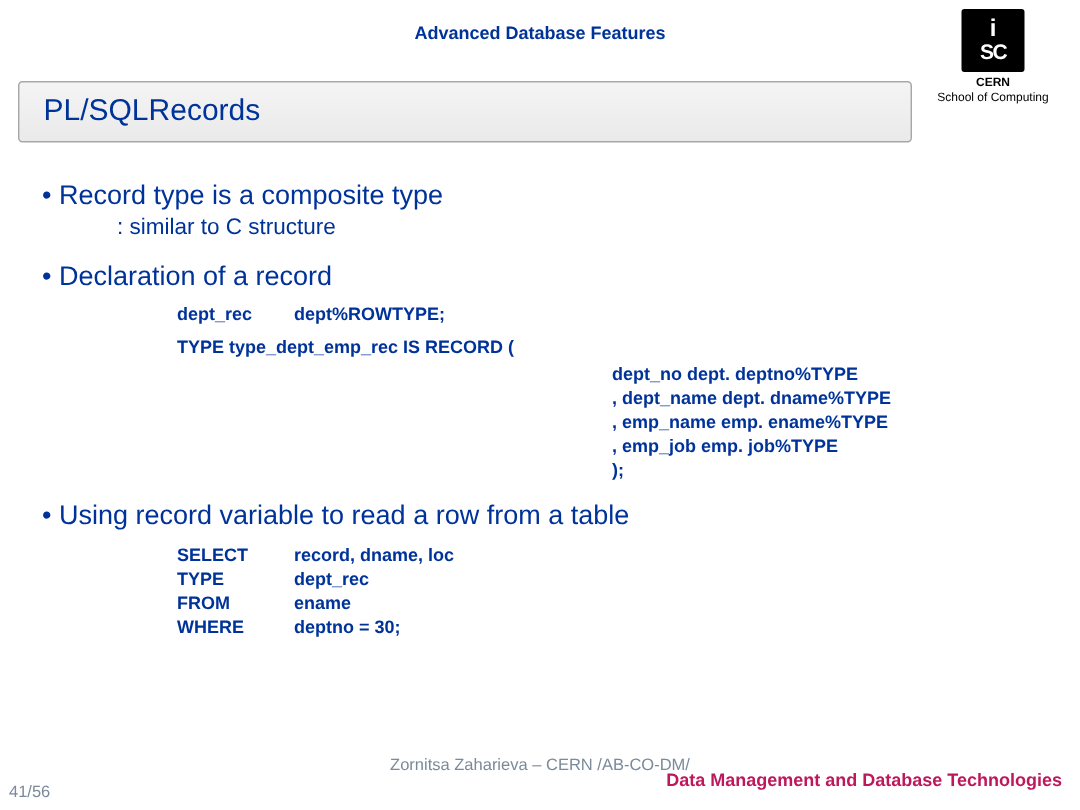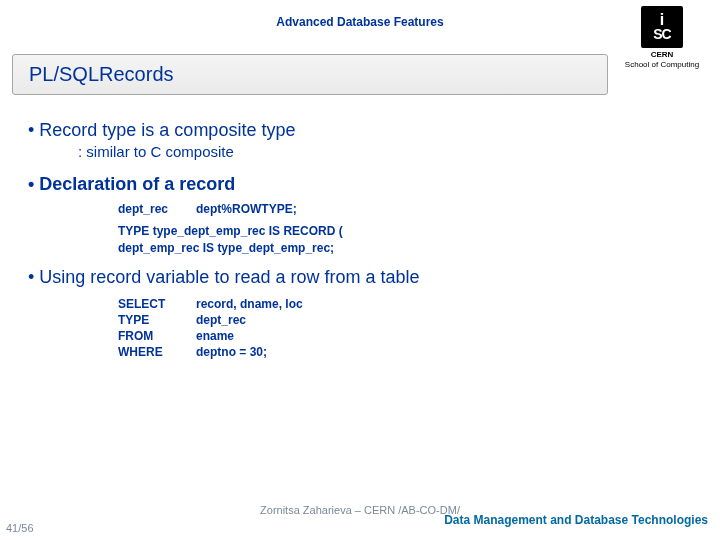--- a/index.html
+++ b/index.html
@@ -35,40 +35,40 @@
     background: linear-gradient(#f4f4f4,#eaeaea);
     color: #003399; font-size: 20px;
   }
   .content {
     position: absolute; top: 120px; left: 18px; right: 18px;
     color: #003399;
     margin-left: 10px;
   }
   .h1 { font-size: 18px; margin-bottom: 2px; }
   .indent1 { margin-left: 50px; font-size: 15px; }
-  .h1b { font-size: 18px; margin-top: 14px; font-weight: bold; }
+  .h1b { font-size: 18px; margin-top: 14px; }
   .code-block { margin-left: 90px; margin-top: 6px; font-size: 12px; font-weight: bold; line-height: 16px; }
   .rowtype { display: flex; gap: 28px; }
   .rec-block { margin-left: 90px; margin-top: 6px; font-size: 12px; font-weight: bold; line-height: 16px; }
   .field-block { margin-left: 380px; margin-top: 2px; font-size: 12px; font-weight: bold; line-height: 16px; }
   .dept-emp { margin-left: 90px; margin-top: 2px; font-size: 12px; font-weight: bold; }
   .h1c { font-size: 18px; margin-top: 12px; }
   .sql-block { margin-left: 90px; margin-top: 8px; font-size: 12px; font-weight: bold; line-height: 16px; }
   .kw { display: inline-block; width: 68px; text-align: left; margin-right: 10px; }
   .footer-left {
     position: absolute; left: 6px; bottom: 6px;
     font-size: 11px; color: #7a8a9a;
   }
   .footer-center {
     position: absolute; left: 50%; bottom: 24px; transform: translateX(-50%);
     font-size: 11px; color: #7a8a9a;
   }
   .footer-right {
     position: absolute; right: 12px; bottom: 12px;
-    font-size: 12px; color: #0369a1; font-weight: bold;
+    font-size: 12px; color: #be185d; font-weight: bold;
     text-align: center; line-height: 15px;
   }
 </style>
 </head>
 <body>
 
 <div class="top-region">
   <div class="top-label">Advanced Database Features</div>
 
   <div class="logo">
@@ -79,33 +79,39 @@
     <div class="logo-text"><b>CERN</b></div>
     <div class="logo-text">School of Computing</div>
   </div>
 
   <div class="title-pill">PL/SQLRecords</div>
 </div>
 
 <div class="content">
 
   <div class="h1">•  Record type is a composite type</div>
-  <div class="indent1">: similar to C composite</div>
+  <div class="indent1">: similar to C structure</div>
 
   <div class="h1b">•  Declaration of a record</div>
 
   <div class="code-block rowtype">
     <span>dept_rec</span>
     <span>dept%ROWTYPE;</span>
   </div>
 
   <div class="rec-block">TYPE type_dept_emp_rec   IS RECORD (</div>
 
+  <div class="field-block">
+    <div>  dept_no       dept. deptno%TYPE</div>
+    <div>, dept_name dept. dname%TYPE</div>
+    <div>, emp_name  emp. ename%TYPE</div>
+    <div>, emp_job      emp. job%TYPE</div>
+    <div>);</div>
+  </div>
 
-  <div class="dept-emp">dept_emp_rec  IS type_dept_emp_rec;</div>
 
   <div class="h1c">•  Using record variable to read a row from a table</div>
 
   <div class="sql-block">
     <div><span class="kw">SELECT</span><span>record, dname, loc</span></div>
     <div><span class="kw">TYPE</span><span>dept_rec</span></div>
     <div><span class="kw">FROM</span><span>ename</span></div>
     <div><span class="kw">WHERE</span><span>deptno = 30;</span></div>
   </div>
 

